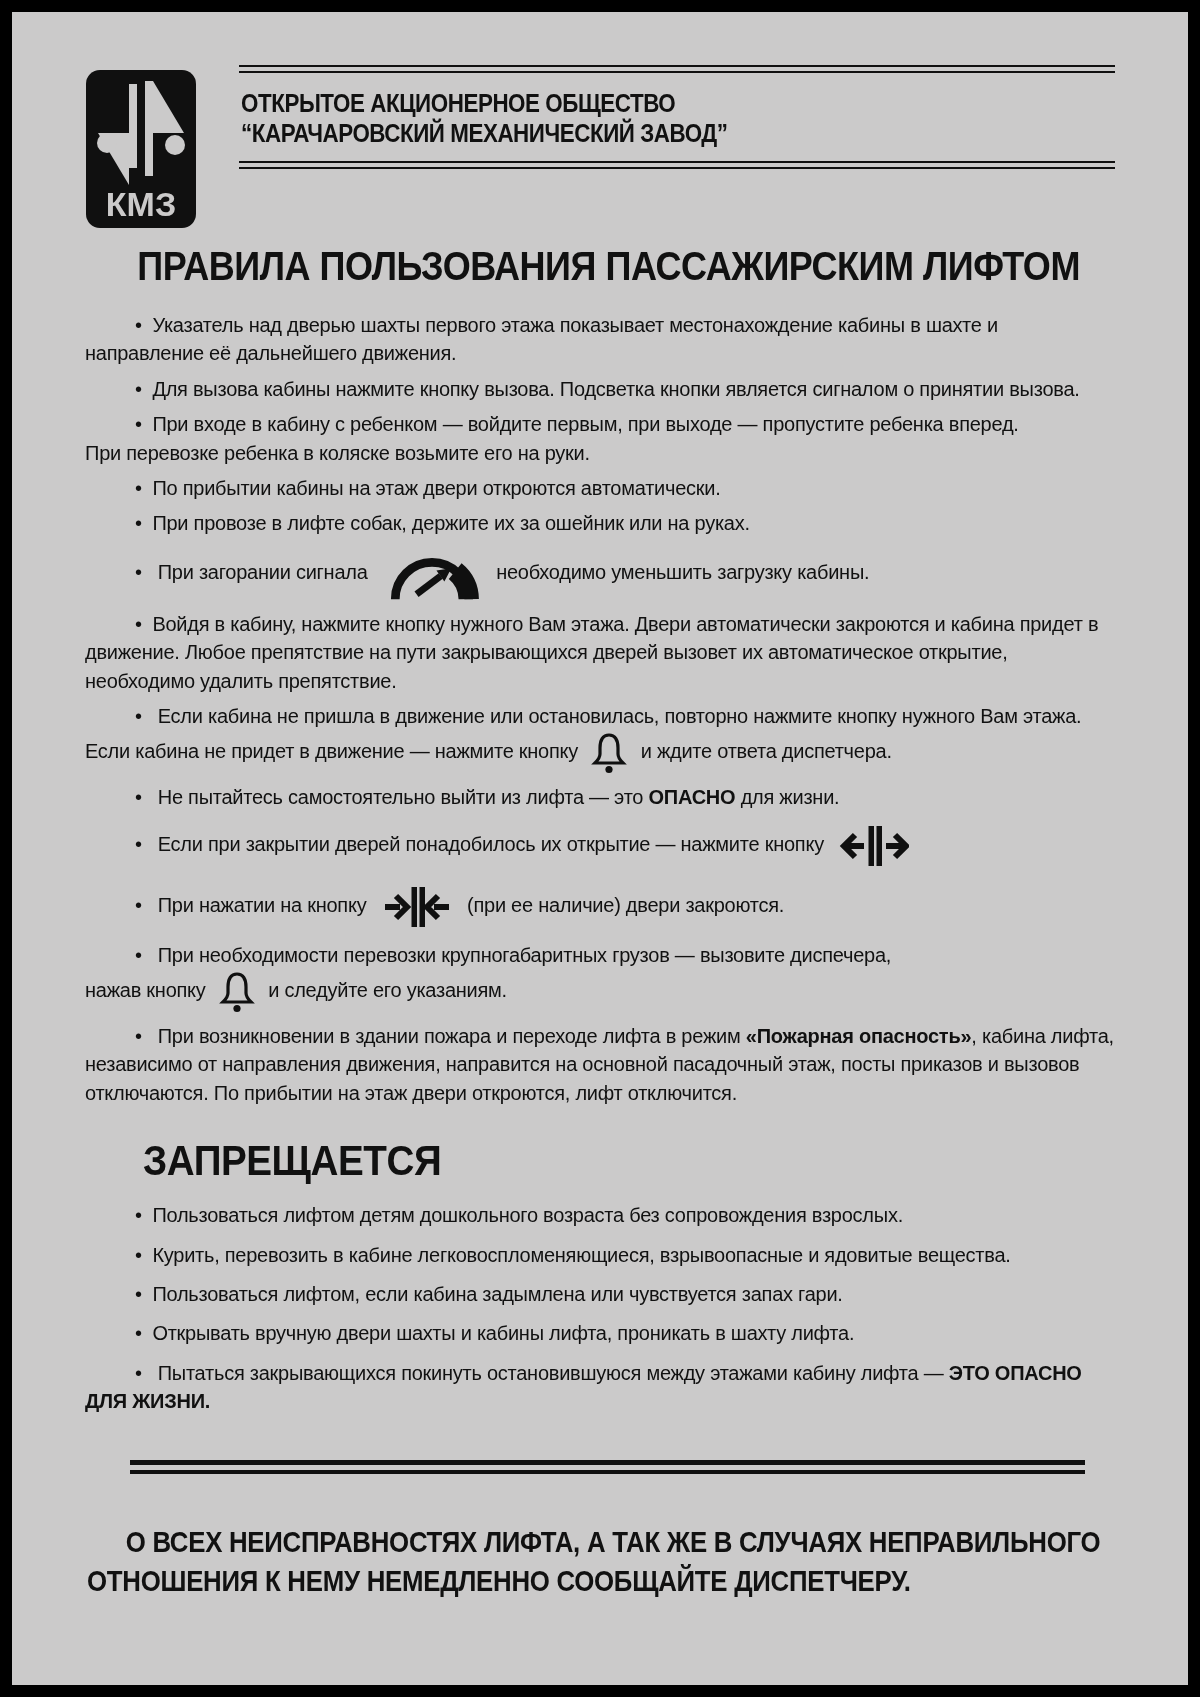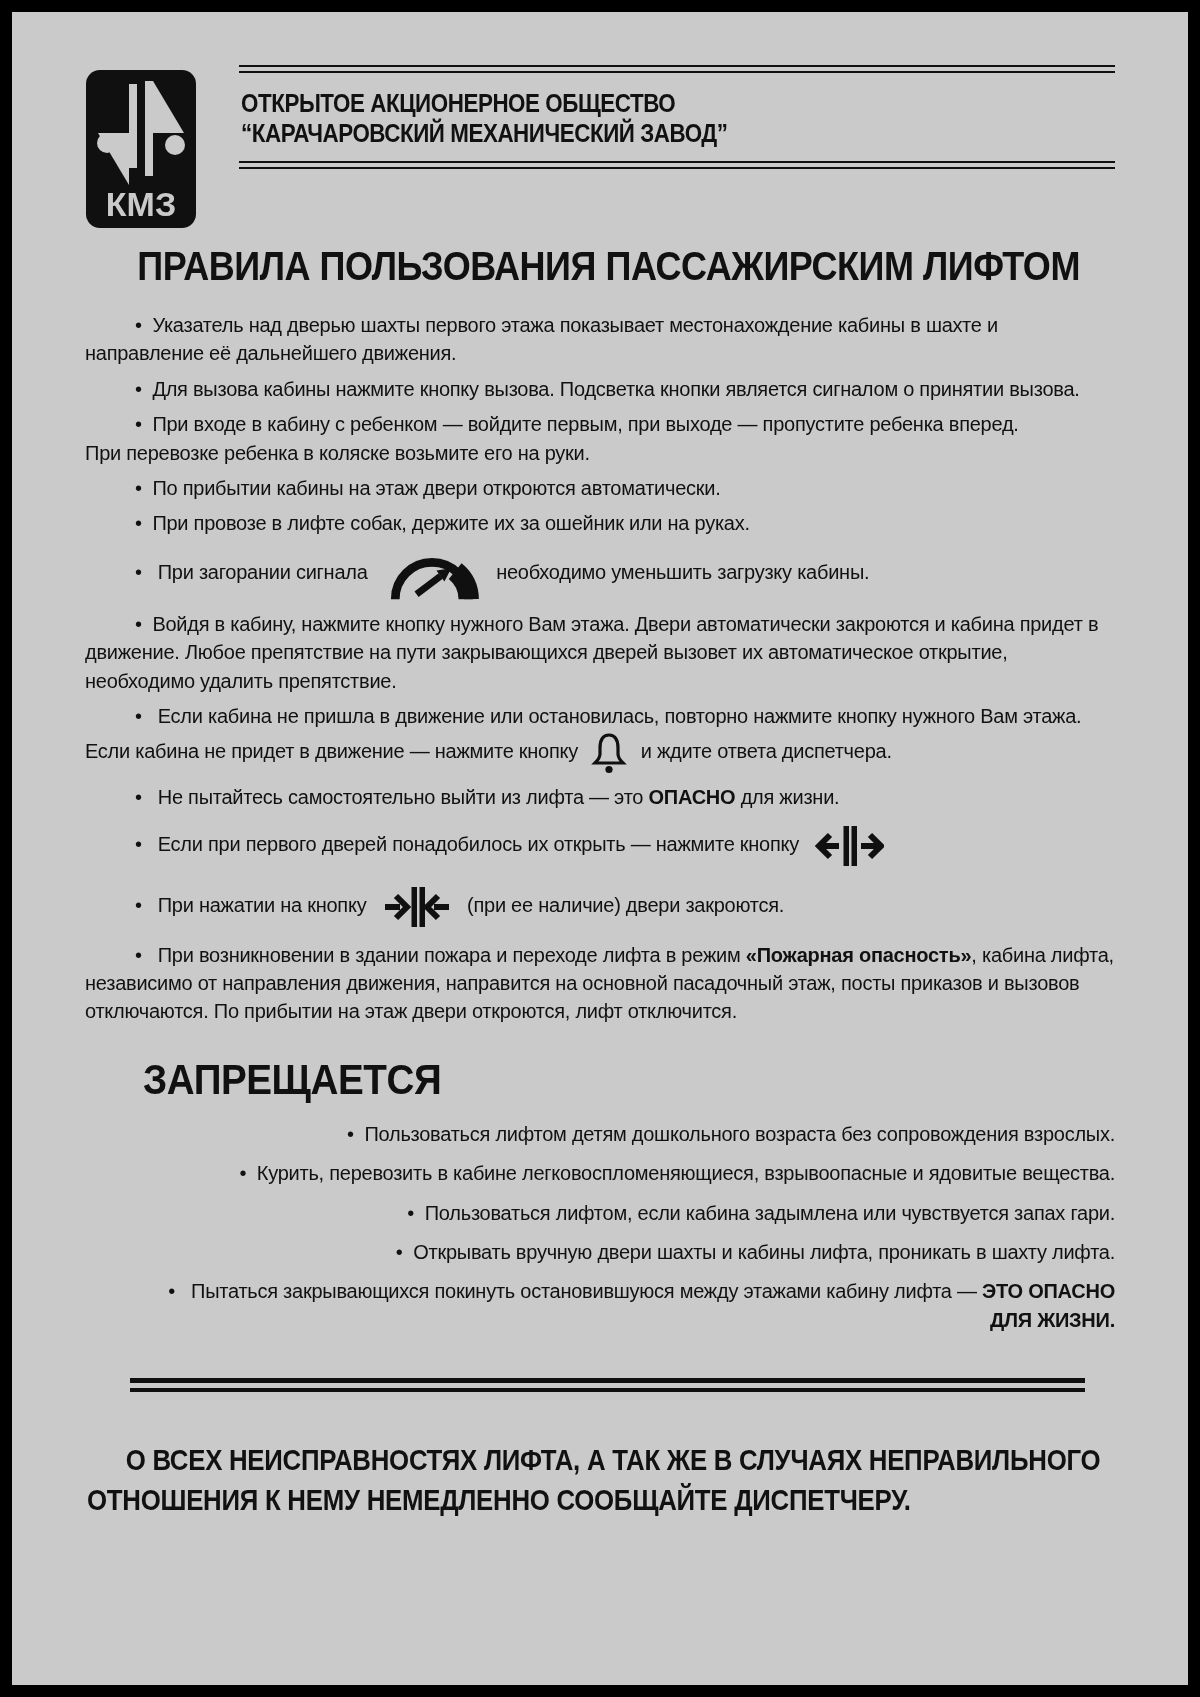--- a/index.html
+++ b/index.html
@@ -28,21 +28,21 @@
   p.rule::before{content:"\2022\00a0\00a0";}
   b{font-weight:bold;}
 
   
   .icn{vertical-align:middle;margin:0 10px;}
   .icn-bell{margin:0 8px;}
 
   
   .prohibit-heading{margin:30px 0 16px 58px;font-weight:bold;font-size:42px;letter-spacing:-0.5px;}
   .prohibit-heading>span{display:inline-block;transform:scaleX(0.92);transform-origin:0 50%;white-space:nowrap;}
-  .prohibited p.rule{margin-bottom:11px;text-align:right;}
+  .prohibited p.rule{margin-bottom:11px;}
 
   
   .rule-thick{height:5px;border-top:5px solid #101010;border-bottom:4px solid #101010;
               margin:44px 30px 48px 45px;}
 
   
   .footer{margin:0 0 0 2px;}
   .footer p{margin:0 0 14px 0;font-weight:bold;font-size:30px;line-height:1.32;
             letter-spacing:-0.3px;white-space:nowrap;text-indent:45px;
             transform:scaleX(0.86);transform-origin:0 0;width:1196px;}
@@ -115,21 +115,21 @@
         <span>и ждите ответа диспетчера.</span>
       </p>
 
       <p class="rule">
         <span>Не пытайтесь самостоятельно выйти из лифта — это</span>
         <b>ОПАСНО</b>
         <span>для жизни.</span>
       </p>
 
       <p class="rule">
-        <span>Если при первого дверей понадобилось их открыть — нажмите кнопку</span>
+        <span>Если при закрытии дверей понадобилось их открытие — нажмите кнопку</span>
         <svg class="icn" width="70" height="54" viewBox="0 0 70 54">
           <rect x="29.5" y="7" width="5.5" height="40" fill="#101010"></rect>
           <rect x="37.5" y="7" width="5.5" height="40" fill="#101010"></rect>
           <line x1="25" y1="27" x2="7" y2="27" stroke="#101010" stroke-width="6"></line>
           <polyline points="16,16 5,27 16,38" fill="none" stroke="#101010" stroke-width="6"></polyline>
           <line x1="47" y1="27" x2="65" y2="27" stroke="#101010" stroke-width="6"></line>
           <polyline points="56,16 67,27 56,38" fill="none" stroke="#101010" stroke-width="6"></polyline>
         </svg>
       </p>
 
@@ -140,20 +140,29 @@
           <rect x="37.5" y="7" width="5.5" height="40" fill="#101010"></rect>
           <line x1="3" y1="27" x2="18" y2="27" stroke="#101010" stroke-width="6"></line>
           <polyline points="14,16 25,27 14,38" fill="none" stroke="#101010" stroke-width="6"></polyline>
           <line x1="67" y1="27" x2="52" y2="27" stroke="#101010" stroke-width="6"></line>
           <polyline points="56,16 45,27 56,38" fill="none" stroke="#101010" stroke-width="6"></polyline>
         </svg>
         <span>(при ее наличие) двери закроются.</span>
       </p>
 
 
+      <p class="rule">
+        <span>При необходимости перевозки крупногабаритных грузов — вызовите диспечера,</span><br>
+        <span>нажав кнопку</span>
+        <svg class="icn icn-bell" width="36" height="46" viewBox="0 0 36 46">
+          <path d="M18 5 C 12 5 9 10 9 18 L9 24 C9 28 7 30 4 33 L32 33 C29 30 27 28 27 24 L27 18 C27 10 24 5 18 5 Z" fill="none" stroke="#101010" stroke-width="3.2"></path>
+          <circle cx="18" cy="39.5" r="3.6" fill="#101010"></circle>
+        </svg>
+        <span>и следуйте его указаниям.</span>
+      </p>
 
       <p class="rule">
         <span>При возникновении в здании пожара и переходе лифта в режим</span>
         <b>«Пожарная опасность»</b><span>, кабина лифта, независимо от направления движения, направится на основной пасадочный этаж, посты приказов и вызовов отключаются. По прибытии на этаж двери откроются, лифт отключится.</span>
       </p>
 
     </div>
 
     <div class="prohibited">
       <div class="prohibit-heading">

